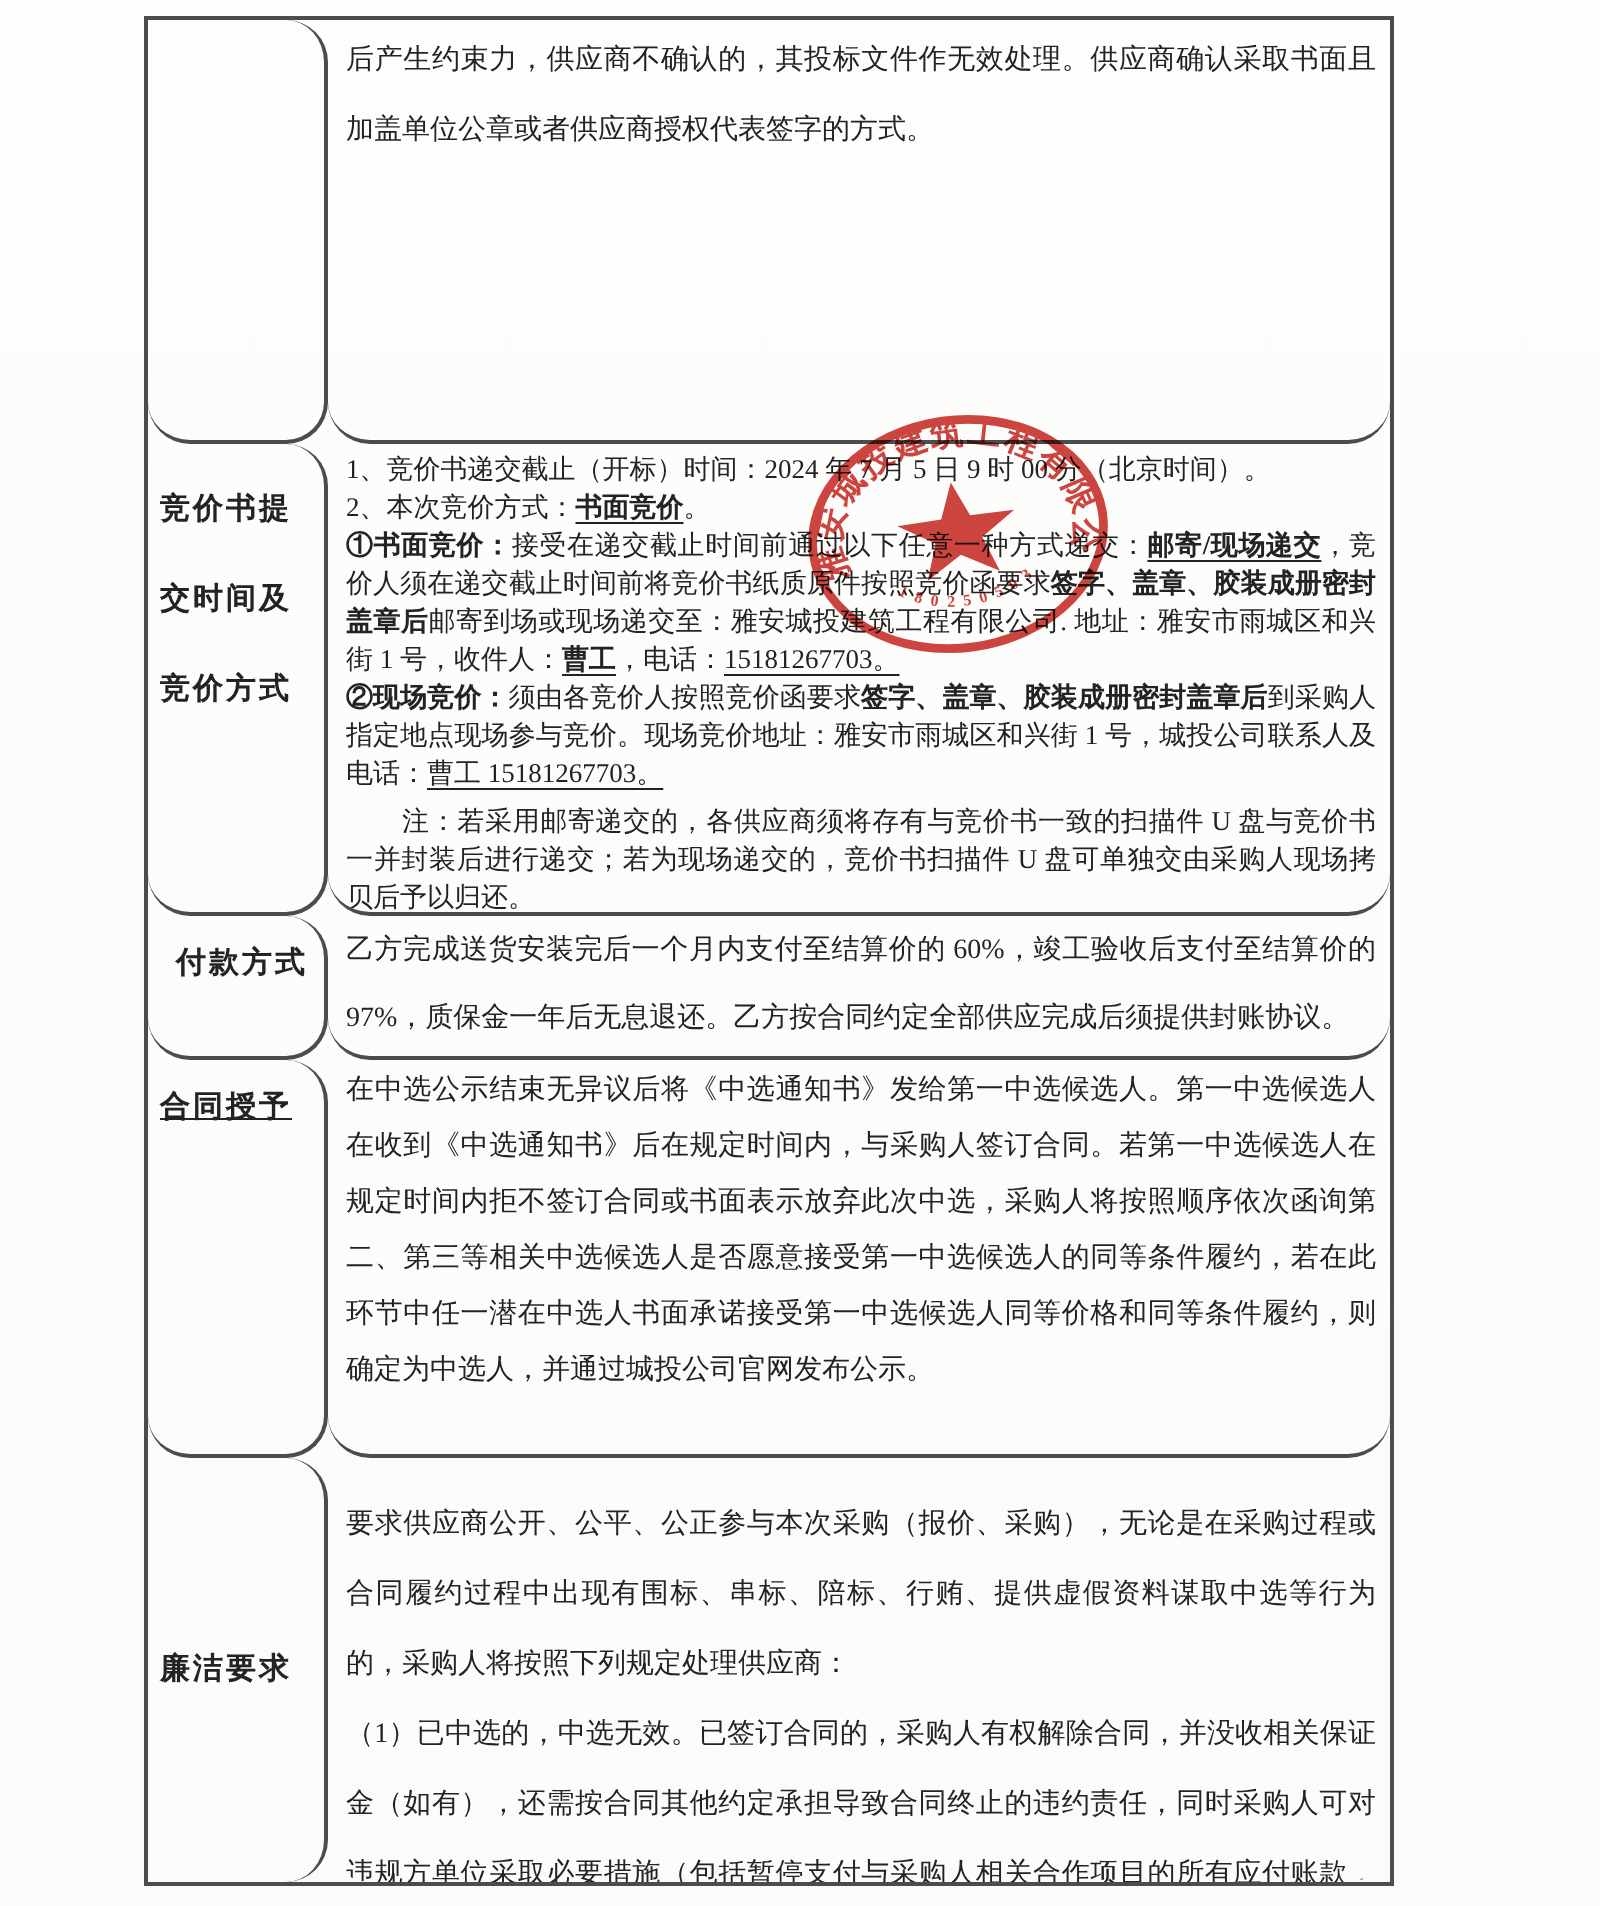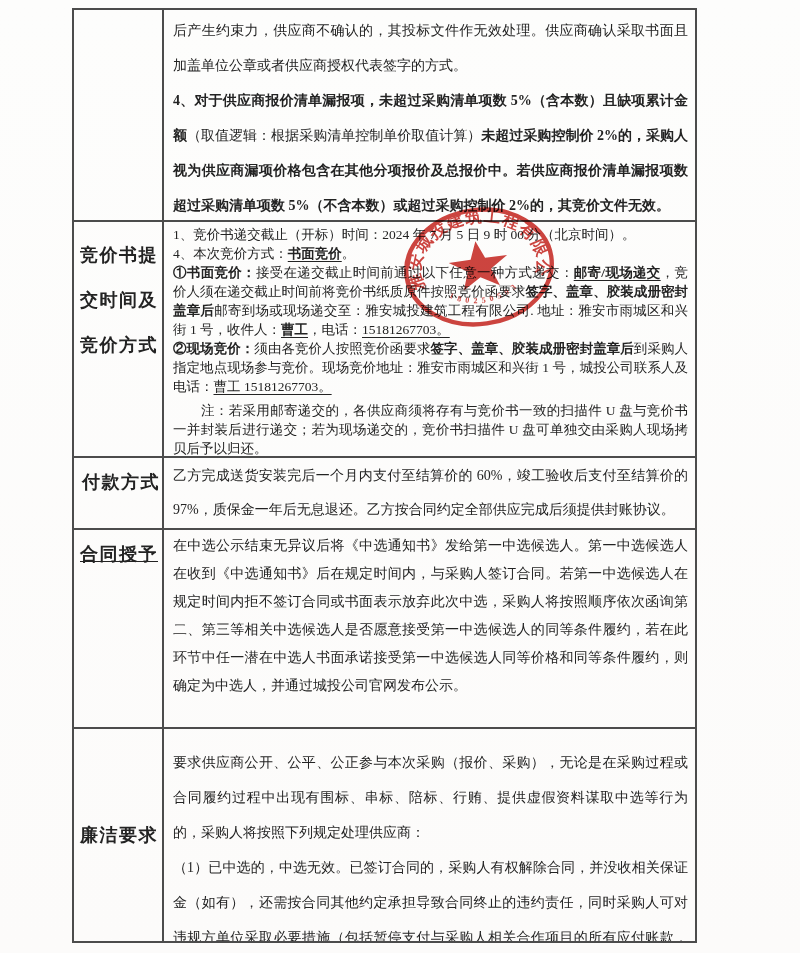--- a/index.html
+++ b/index.html
@@ -9,24 +9,24 @@
     font-family:"Liberation Serif","DejaVu Serif",serif;
     color:#232323;
   }
   .page{position:absolute;inset:0;background:linear-gradient(180deg,#fdfdfc 0%,#fcfbfa 100%);}
   .tbl{
     position:absolute;left:72px;top:8px;width:625px;height:935px;
     box-sizing:border-box;border:2px solid #4c4c4c;
     display:grid;grid-template-columns:90px 1fr;grid-template-rows:212px 236px 72px 199px 1fr;
     background:transparent;
   }
-  .cell{box-sizing:border-box;overflow:hidden;}
+  .cell{box-sizing:border-box;overflow:hidden;border-radius:21px;}
   .lbl{
     border-right:2px solid #4c4c4c;
-    font-weight:700;font-size:18px;letter-spacing:1.5px;
+    font-weight:700;font-size:15px;letter-spacing:1.5px;
     padding-left:6px;line-height:22px;
   }
   .ct{padding:0 7px 0 9px;text-align:justify;}
   .bb{border-bottom:2px solid #4c4c4c;}
   
   .r1c{font-size:14px;line-height:35px;padding-top:3px;}
   
   .lbl-r2{padding-top:11px;line-height:45px;}
   .r2c{font-size:13.5px;line-height:19px;padding-top:3px;}
   .r2c .note{margin-top:5px;text-indent:28px;}
@@ -54,27 +54,26 @@
 </head>
 <body>
 
 <div class="page">
 
   <div class="tbl">
 
     <div class="cell lbl bb"></div>
     <div class="cell ct r1c bb">
       <p><span>后产生约束力，供应商不确认的，其投标文件作无效处理。供应商确认采取书面且加盖单位公章或者供应商授权代表签字的方式。</span></p>
-      <p><span class="b">4、对于供应商报价清单漏报项，未超过采购清单项数 5%（含本数）且缺项累计金额</span><span>（取值逻辑：根据采购清单控制单价取值计算）</span><span class="b">未超过采购控制价 2%的，采购人视为供应商漏项价格包含在其他分项报价及总报价中。若供应商报价清单漏报项数超过采购清单项数 5%（不含本数）或超过采购控制价 2%的，其竞价文件无效。</span></p>
     </div>
 
     <div class="cell lbl lbl-r2 bb">竞价书提交时间及竞价方式</div>
     <div class="cell ct r2c bb">
       <p><span>1、竞价书递交截止（开标）时间：2024 年 7 月 5 日 9 时 00 分（北京时间）。</span></p>
-      <p><span>4、本次竞价方式：</span><span class="b u">书面竞价</span><span>。</span></p>
+      <p><span>2、本次竞价方式：</span><span class="b u">书面竞价</span><span>。</span></p>
       <p><span class="b">①书面竞价：</span><span>接受在递交截止时间前通过以下任意一种方式递交：</span><span class="b u">邮寄/现场递交</span><span>，竞价人须在递交截止时间前将竞价书纸质原件按照竞价函要求</span><span class="b">签字、盖章、胶装成册密封盖章后</span><span>邮寄到场或现场递交至：雅安城投建筑工程有限公司. 地址：雅安市雨城区和兴街 1 号，收件人：</span><span class="b u">曹工</span><span>，电话：</span><span class="u">15181267703。</span></p>
       <p><span class="b">②现场竞价：</span><span>须由各竞价人按照竞价函要求</span><span class="b">签字、盖章、胶装成册密封盖章后</span><span>到采购人指定地点现场参与竞价。现场竞价地址：雅安市雨城区和兴街 1 号，城投公司联系人及电话：</span><span class="u">曹工 15181267703。</span></p>
       <p class="note"><span>注：若采用邮寄递交的，各供应商须将存有与竞价书一致的扫描件 U 盘与竞价书一并封装后进行递交；若为现场递交的，竞价书扫描件 U 盘可单独交由采购人现场拷贝后予以归还。</span></p>
     </div>
 
     <div class="cell lbl lbl-r3 bb">付款方式</div>
     <div class="cell ct r3c bb">
       <p><span>乙方完成送货安装完后一个月内支付至结算价的 60%，竣工验收后支付至结算价的 97%，质保金一年后无息退还。乙方按合同约定全部供应完成后须提供封账协议。</span></p>
     </div>
 

